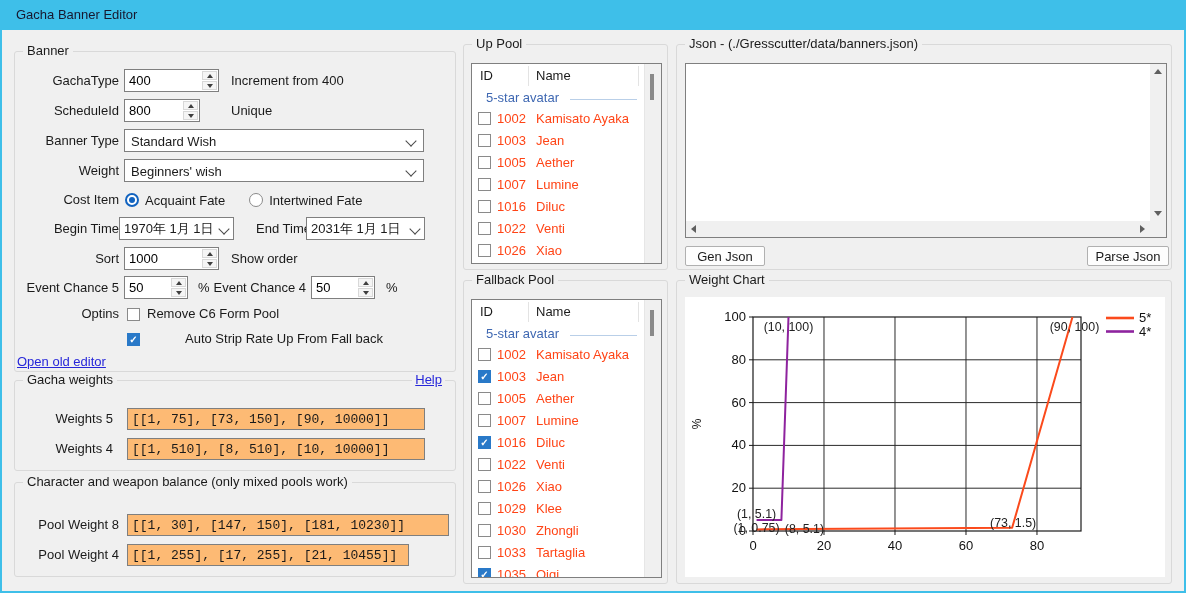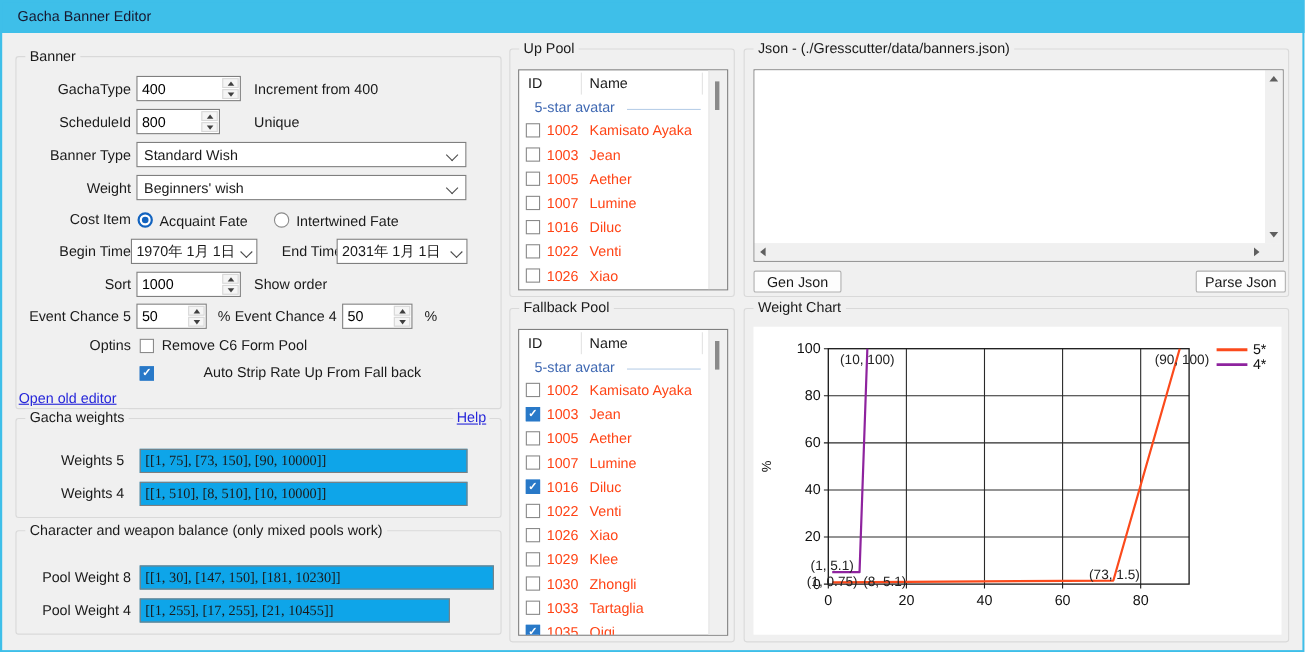--- a/index.html
+++ b/index.html
@@ -11,22 +11,22 @@
   .titlebar{position:absolute;left:0;top:0;width:100%;height:30px;background:var(--titlebar,#3ebfe9);}
   .title{position:absolute;left:16px;top:0;line-height:30px;font-size:13px;color:#17172e;}
   .closebtn{position:absolute;right:3px;top:7px;width:19px;height:19px;background:var(--close-button,#c75050);
             color:#fff;font-size:11px;font-weight:700;display:flex;align-items:center;justify-content:center;cursor:pointer;}
   .grp{position:absolute;border:1px solid #d9d9d9;border-radius:3px;box-sizing:border-box;}
   .grp-legend{position:absolute;top:-9px;left:8px;background:var(--background,#f0f0f0);padding:0 4px;
               font-size:13px;white-space:nowrap;}
   .lblr{position:absolute;text-align:right;font-size:13px;white-space:nowrap;}
   .txtl{position:absolute;font-size:13px;white-space:nowrap;}
   .link{position:absolute;font-size:13px;color:var(--link,#2626d9);text-decoration:underline;cursor:pointer;white-space:nowrap;}
-  .tinput{position:absolute;background:#0ea5e9;border:1px solid #7f7f7f;box-sizing:border-box;
-          font-family:Liberation Serif, serif;font-size:13px;color:#1a1a1a;padding:0 0 0 4px;margin:0;outline:none;}
+  .tinput{position:absolute;background:#fdba74;border:1px solid #7f7f7f;box-sizing:border-box;
+          font-family:Liberation Mono, monospace;font-size:13px;color:#1a1a1a;padding:0 0 0 4px;margin:0;outline:none;}
   .spinner{position:absolute;background:#fff;border:1px solid #7f7f7f;box-sizing:border-box;}
   .spinner input{position:absolute;left:0;top:0;height:100%;width:calc(100% - 17px);border:none;
                  font-family:inherit;font-size:13px;padding:0 0 0 4px;margin:0;outline:none;background:transparent;}
   .spin-col{position:absolute;right:1px;top:1px;bottom:1px;width:15px;display:flex;flex-direction:column;gap:1px;}
   .spin-b{flex:1;background:#f5f5f5;border:1px solid #d8d8d8;position:relative;cursor:pointer;}
   .t-up,.t-down{position:absolute;left:50%;top:50%;transform:translate(-50%,-50%);width:0;height:0;
                 border-left:3.5px solid transparent;border-right:3.5px solid transparent;}
   .t-up{border-bottom:4px solid #3f3f3f;}
   .t-down{border-top:4px solid #3f3f3f;}
   .combo{position:absolute;background:#fff;border:1px solid #7f7f7f;box-sizing:border-box;font-size:13px;cursor:pointer;}

